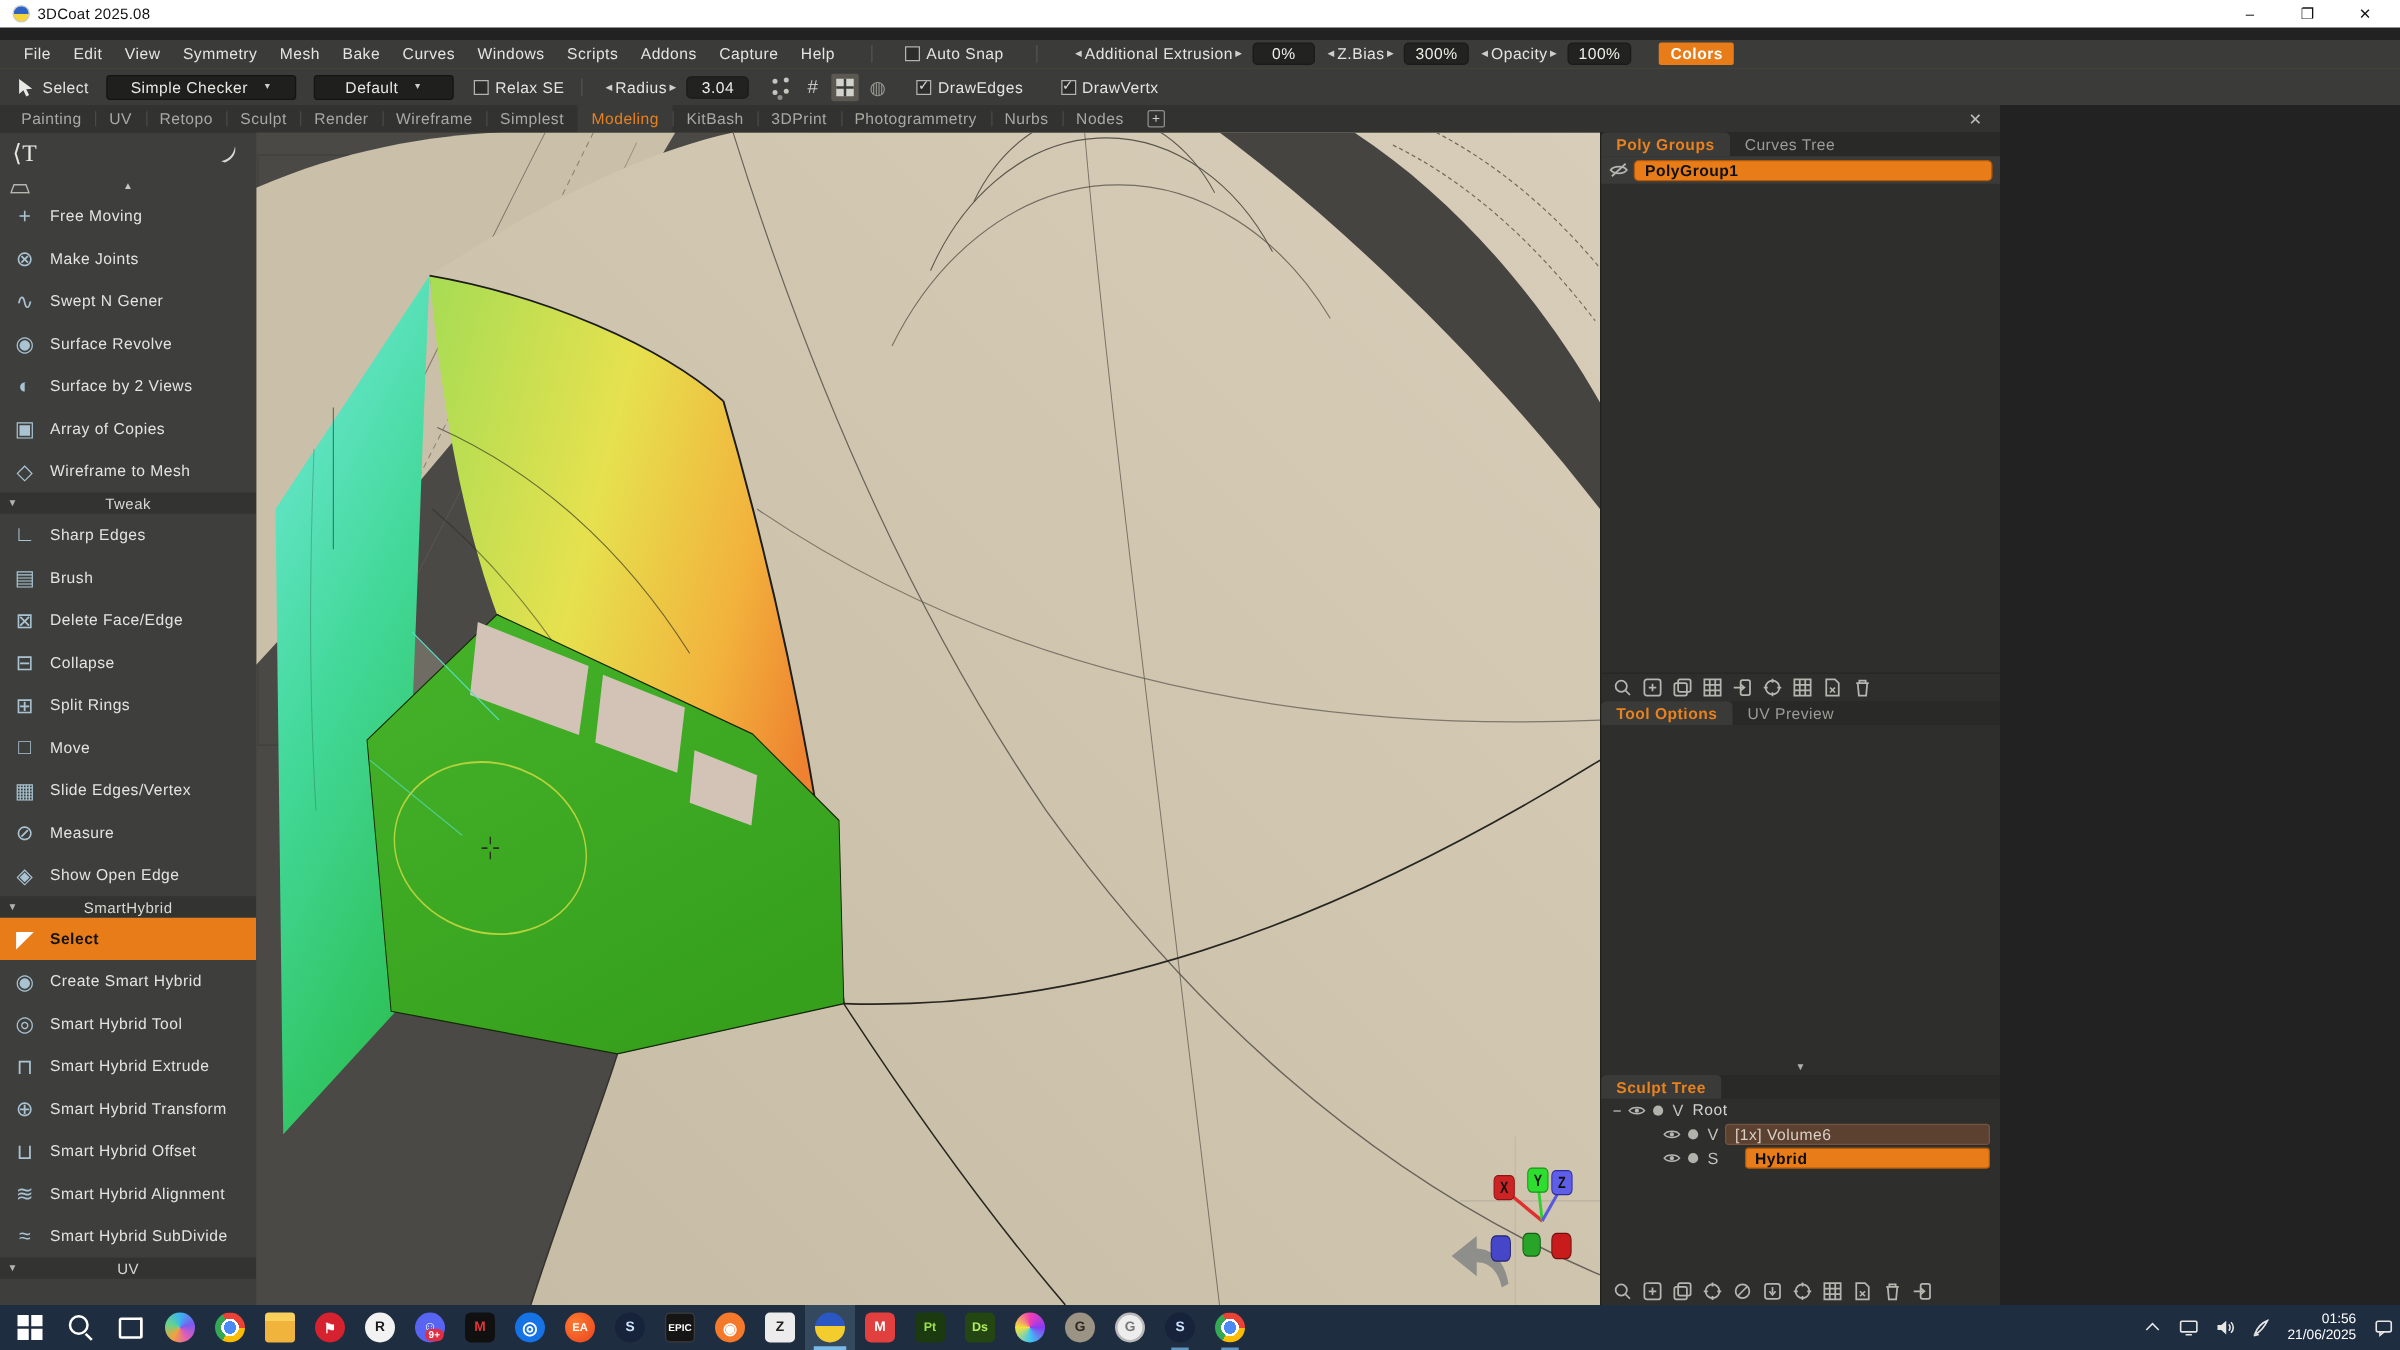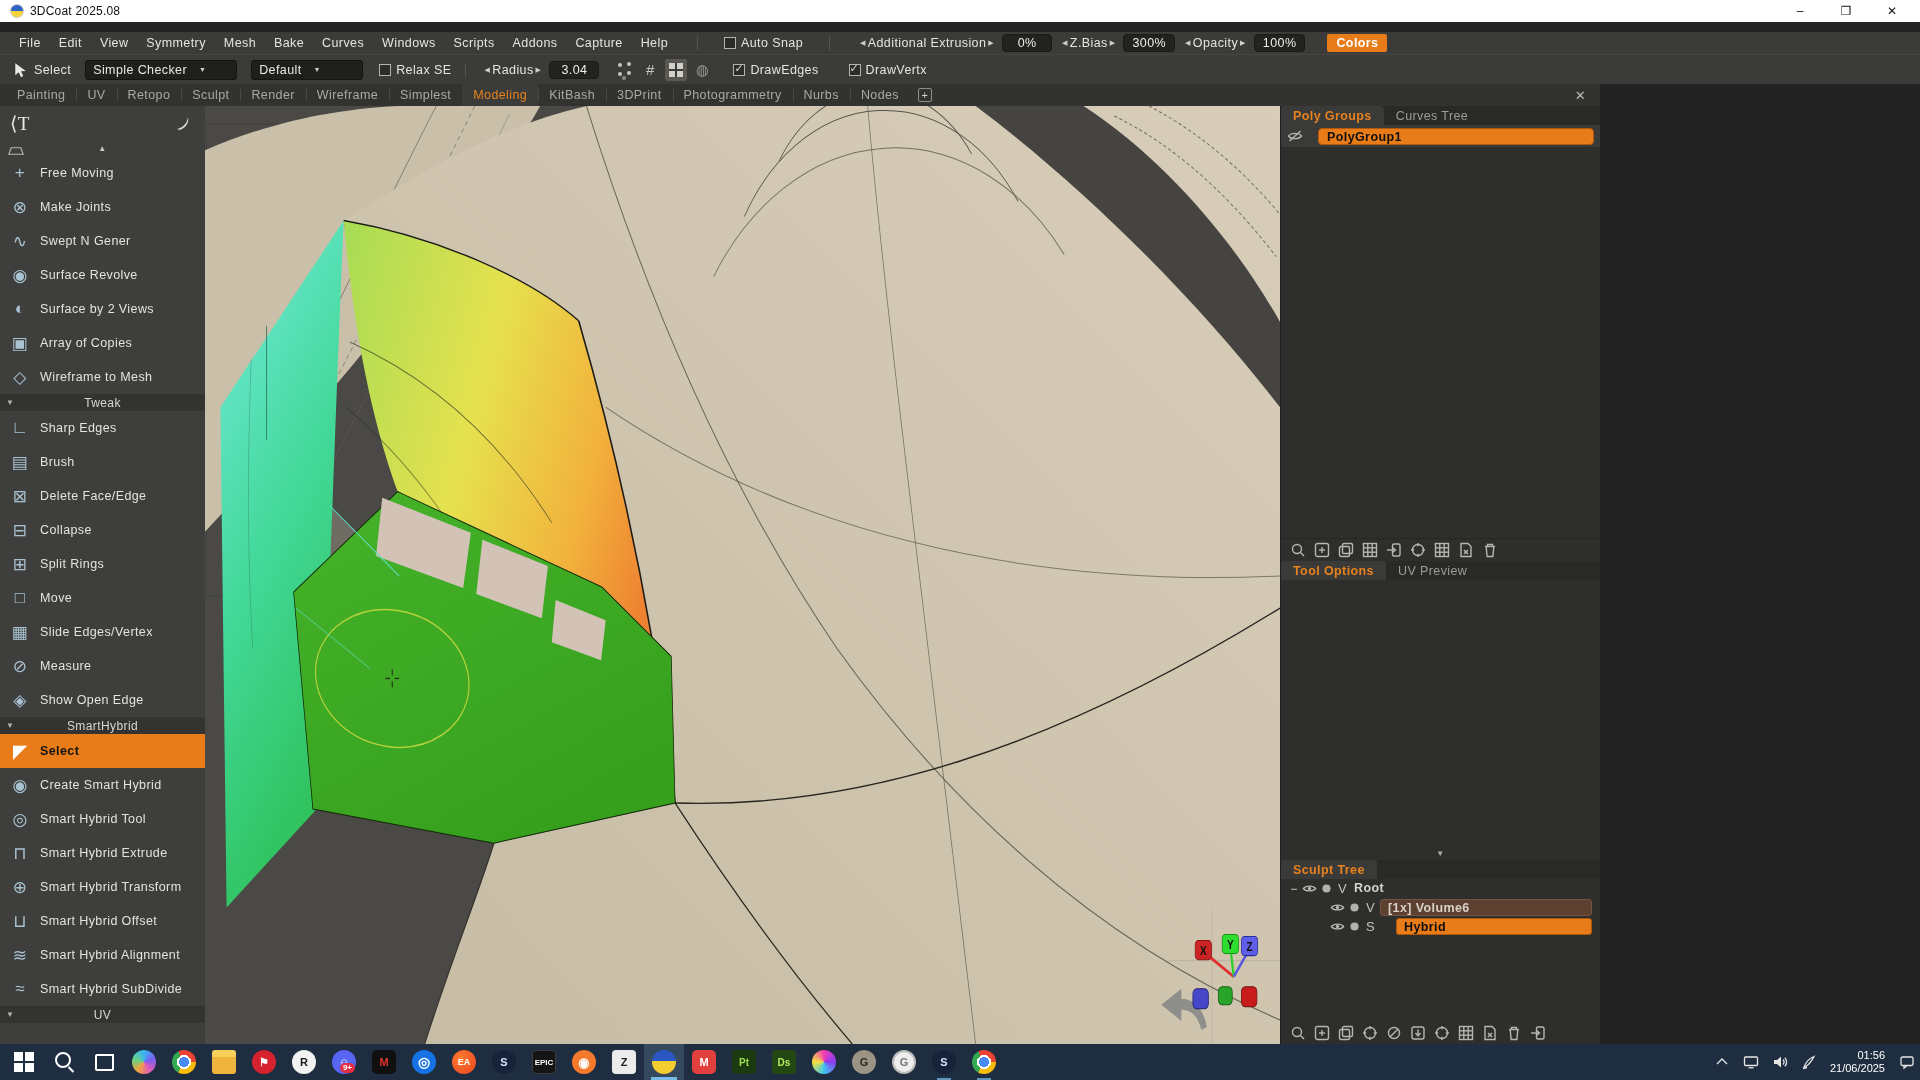--- a/index.html
+++ b/index.html
@@ -27,21 +27,21 @@
   .arr { font-size:7px; color:#cfcfc9; }
   .valbox { background:#222220; border:1px solid #1a1a18; border-radius:4px; min-width:50px; text-align:center;
     padding:1px 8px; margin-left:6px; color:#eeeee8; }
   .colorsbtn { background:#e87c18; color:#fff; padding:2px 9px; border-radius:2px; margin-left:10px; font-weight:bold; }
 
   
   .toolbar { height:30px; background:#3b3b39; border-top:1px solid #46463f; display:flex; align-items:center;
     color:#e4e4e0; font-size:12.5px; letter-spacing:0.4px; padding:0 8px; flex:0 0 auto; }
   .cursor-ic { width:14px; height:16px; margin:0 6px; }
   .dropdown { background:#1f1f1d; border:1px solid #141412; border-radius:3px; height:20px; display:flex;
-    align-items:center; justify-content:flex-start; padding:0 7px; margin-left:14px; }
+    align-items:center; justify-content:center; padding:0 7px; margin-left:14px; }
   .dropdown .dv { color:#e8e8e2; }
   .dropdown .da { font-size:7px; color:#cfcfc9; margin-left:12px; }
   .vicons { display:flex; gap:4px; margin-left:14px; }
   .vi { width:22px; height:22px; display:flex; align-items:center; justify-content:center; color:#c6c6c0; font-size:15px; position:relative; }
   .vi-dots::before { content:""; width:4px; height:4px; border-radius:50%; background:#c6c6c0; position:absolute; top:4px; left:5px;
     box-shadow: 9px -1px 0 #c6c6c0, 0px 9px 0 #c6c6c0, 9px 8px 0 #c6c6c0, 4px 13px 0 #8d8d87; }
   .vi-quad { background:#5a5850; border-radius:2px; }
   .vi-quad::before { content:""; width:14px; height:14px;
     background: linear-gradient(#3a3a38,#3a3a38) 6px 0/2px 14px no-repeat,
                 linear-gradient(#3a3a38,#3a3a38) 0 6px/14px 2px no-repeat, #d2d2cc; }
@@ -80,35 +80,35 @@
   
   .viewport { flex:1; position:relative; min-width:0; background:#4a4945; }
   .viewport svg.scene { position:absolute; inset:0; width:100%; height:100%; display:block; }
 
   
   .rightpanel { width:320px; background:#2e2e2c; border-left:1px solid #202020; display:flex; flex-direction:column;
     font-size:12.5px; letter-spacing:0.4px; color:#c9c9c3; flex:0 0 auto; }
   .rp-tabs { height:19px; display:flex; background:#29292 7; flex:0 0 auto; background:#292927; }
   .rp-tab { padding:0 12px; display:flex; align-items:center; color:#9c9c96; cursor:default; }
   .rp-tab.active { background:#3a3a38; color:#e8821e; font-weight:bold; border-radius:4px 4px 0 0; }
-  .pg-row { height:22px; display:flex; align-items:center; gap:15px; padding:0 6px; background:#3a3a38; flex:0 0 auto; }
+  .pg-row { height:22px; display:flex; align-items:center; gap:4px; padding:0 6px; background:#3a3a38; flex:0 0 auto; }
   .pill { flex:1; border-radius:4px; padding:0 8px; height:17px; line-height:16px; }
   .pill.orange { background:#e87c18; border:1px solid #b05708; color:#101010; font-weight:bold; }
   .pg-body { height:392px; flex:0 0 auto; border-bottom:1px solid #262624; }
   .icon-row { height:22px; display:flex; align-items:center; gap:5px; padding:0 7px; flex:0 0 auto; }
   .picwrap { width:19px; height:19px; display:flex; align-items:center; justify-content:center; }
   .pic { width:16px; height:16px; stroke:#b6b6b0; fill:none; stroke-width:1.4; }
   .to-body { flex:1 1 auto; }
   .collapse-row { height:14px; display:flex; align-items:center; justify-content:center; font-size:8px; color:#b0b0aa; flex:0 0 auto; }
   .tree-row { height:19px; display:flex; align-items:center; gap:3px; padding-left:8px; flex:0 0 auto; }
   .t-collapse { width:10px; color:#cfcfc9; font-size:12px; text-align:center; }
   .t-type { width:13px; font-size:13px; color:#c2c2bc; text-align:center; }
   .t-eye { width:15px; height:15px; }
   .t-dot { width:13px; height:13px; }
-  .lbl { margin-right:8px; padding:0 7px; height:17px; line-height:16px;font-weight:bold; }
+  .lbl { margin-right:8px; padding:0 7px; height:17px; line-height:16px; }
   .lbl.plain { color:#d4d4ce; padding:0 2px; }
   .lbl.vol { flex:1; background:#5c4130; border:1px solid #745340; border-radius:3px; color:#d9d0c7; }
   .lbl.hyb { flex:1; background:#e87c18; border:1px solid #b05708; border-radius:3px; color:#0e0e0e; font-weight:bold;margin-left:16px; }
   .tree-row.ind1 { padding-left:36px; }
   .tree-spacer { height:86px; flex:0 0 auto; }
 
   
   .statusbar { height:14px; background:#232321; color:#cfcfc9; font-size:11.5px; display:flex; align-items:center;
     padding:0 14px; gap:20px; letter-spacing:0.3px; flex:0 0 auto; }
   .green { color:#3ad83a; }

